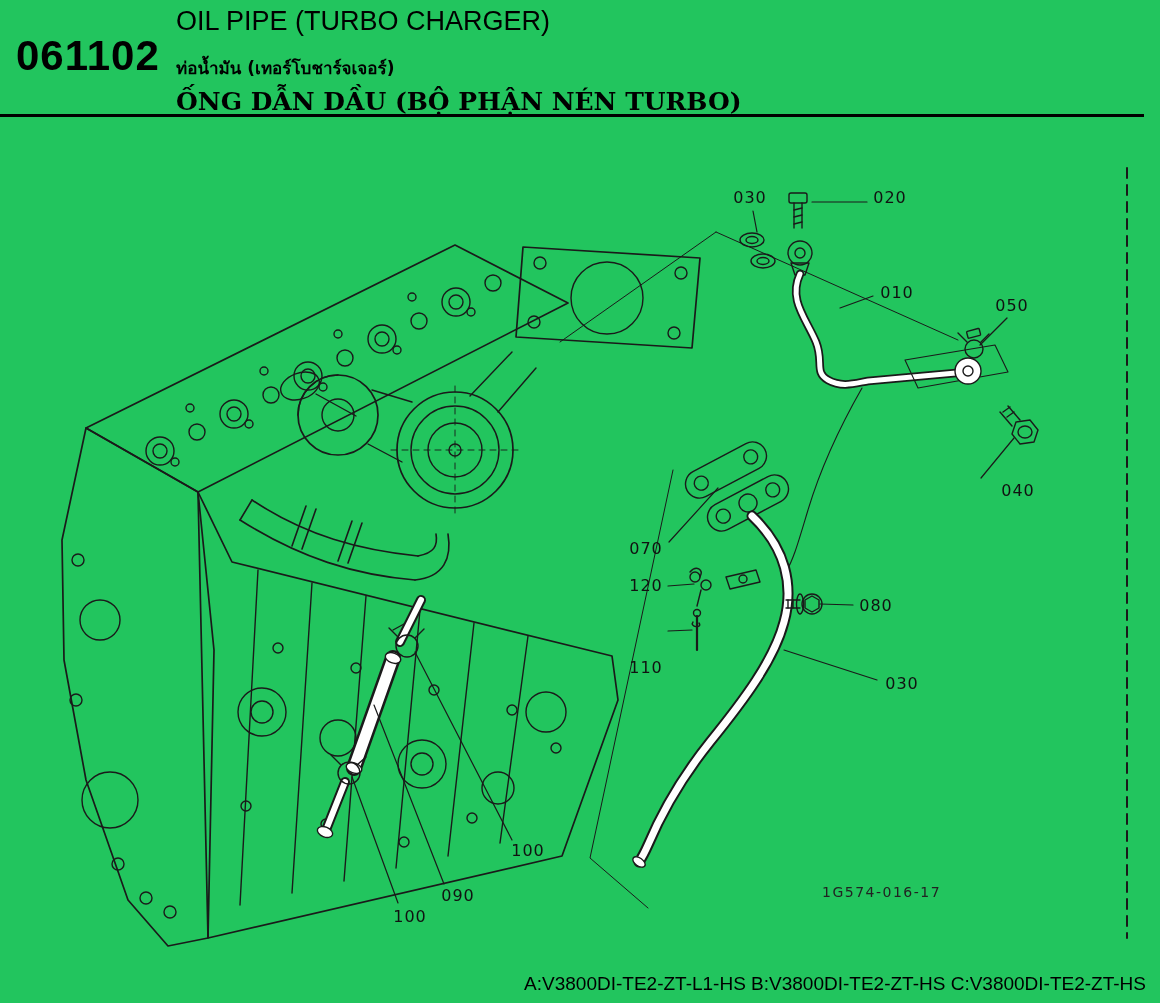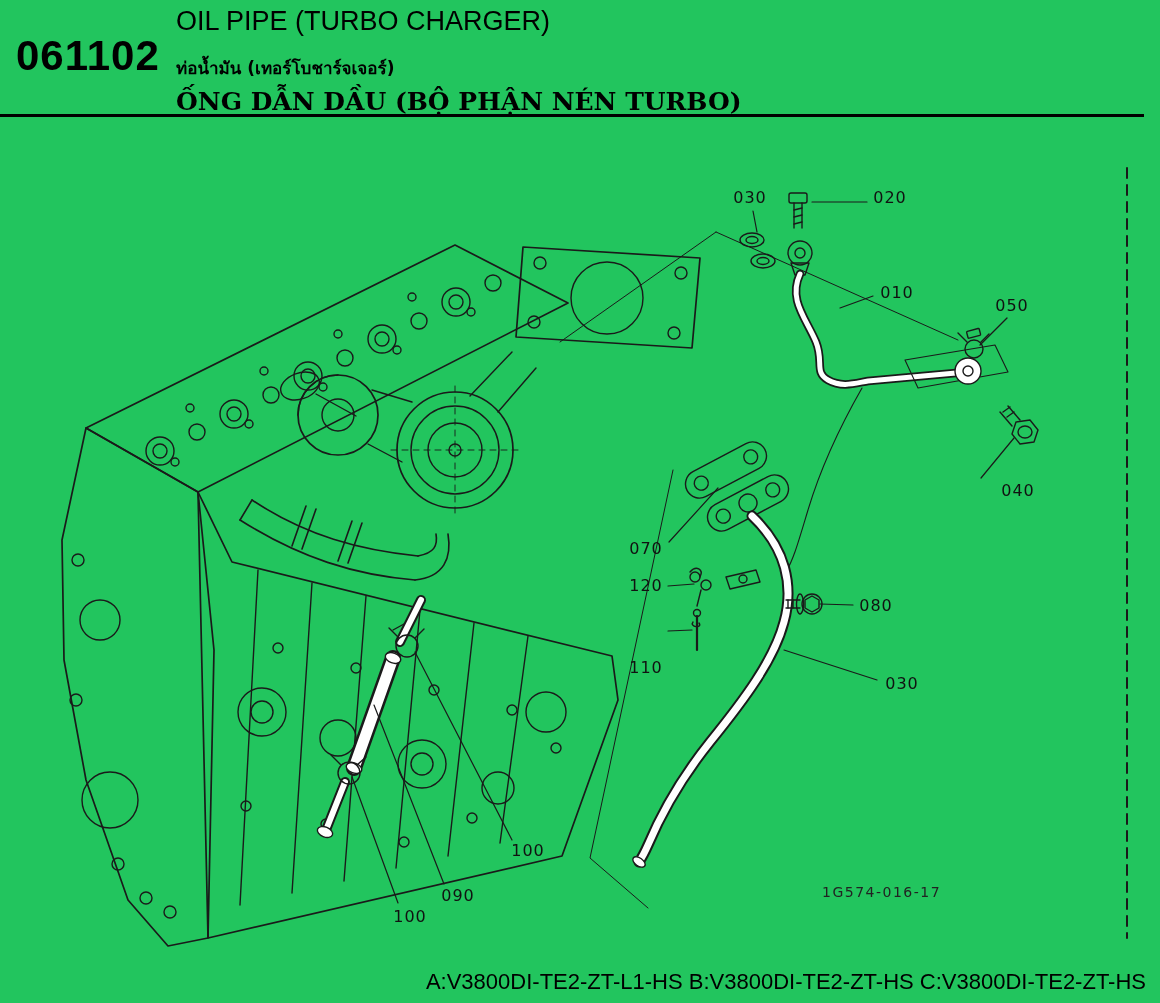--- a/index.html
+++ b/index.html
@@ -9,21 +9,21 @@
   .hdr-titles{position:absolute;left:176px;top:6px;}
   .t-en{font-size:27px;font-weight:normal;line-height:1.15;}
   .t-th{font-size:17px;font-weight:bold;margin-top:17px;font-family:"DejaVu Sans",sans-serif;}
   .t-vi{font-size:25px;font-weight:bold;margin-top:6px;font-family:"DejaVu Serif","Liberation Serif",serif;}
   .rule{position:absolute;top:114px;left:0;width:1144px;height:3px;background:#000;}
   .svgwrap{position:absolute;left:0;top:0;width:1160px;height:1003px;}
   .callout{position:absolute;transform:translate(-50%,-50%);font-size:16px;color:#111;
            font-family:"DejaVu Sans",sans-serif;letter-spacing:1px;white-space:nowrap;}
   .dwgnum{position:absolute;left:806px;top:884px;font-size:14px;letter-spacing:1.5px;
           font-family:"DejaVu Sans",sans-serif;color:#222;margin-left:16px;}
-  .footer{position:absolute;right:14px;bottom:8px;font-size:22px;color:#000;white-space:nowrap;}
+  .footer{position:absolute;right:14px;bottom:8px;font-size:19px;color:#000;white-space:nowrap;}
 </style>
 </head>
 <body>
 
 <div class="page">
 
   <div class="svgwrap">
   <svg width="1160" height="1003" viewBox="0 0 1160 1003" fill="none" stroke="#1a1a1a" stroke-width="1.4" stroke-linejoin="round" stroke-linecap="round">
 
     <line x1="1127" y1="168" x2="1127" y2="938" stroke-width="2" stroke-dasharray="10 7"></line>

